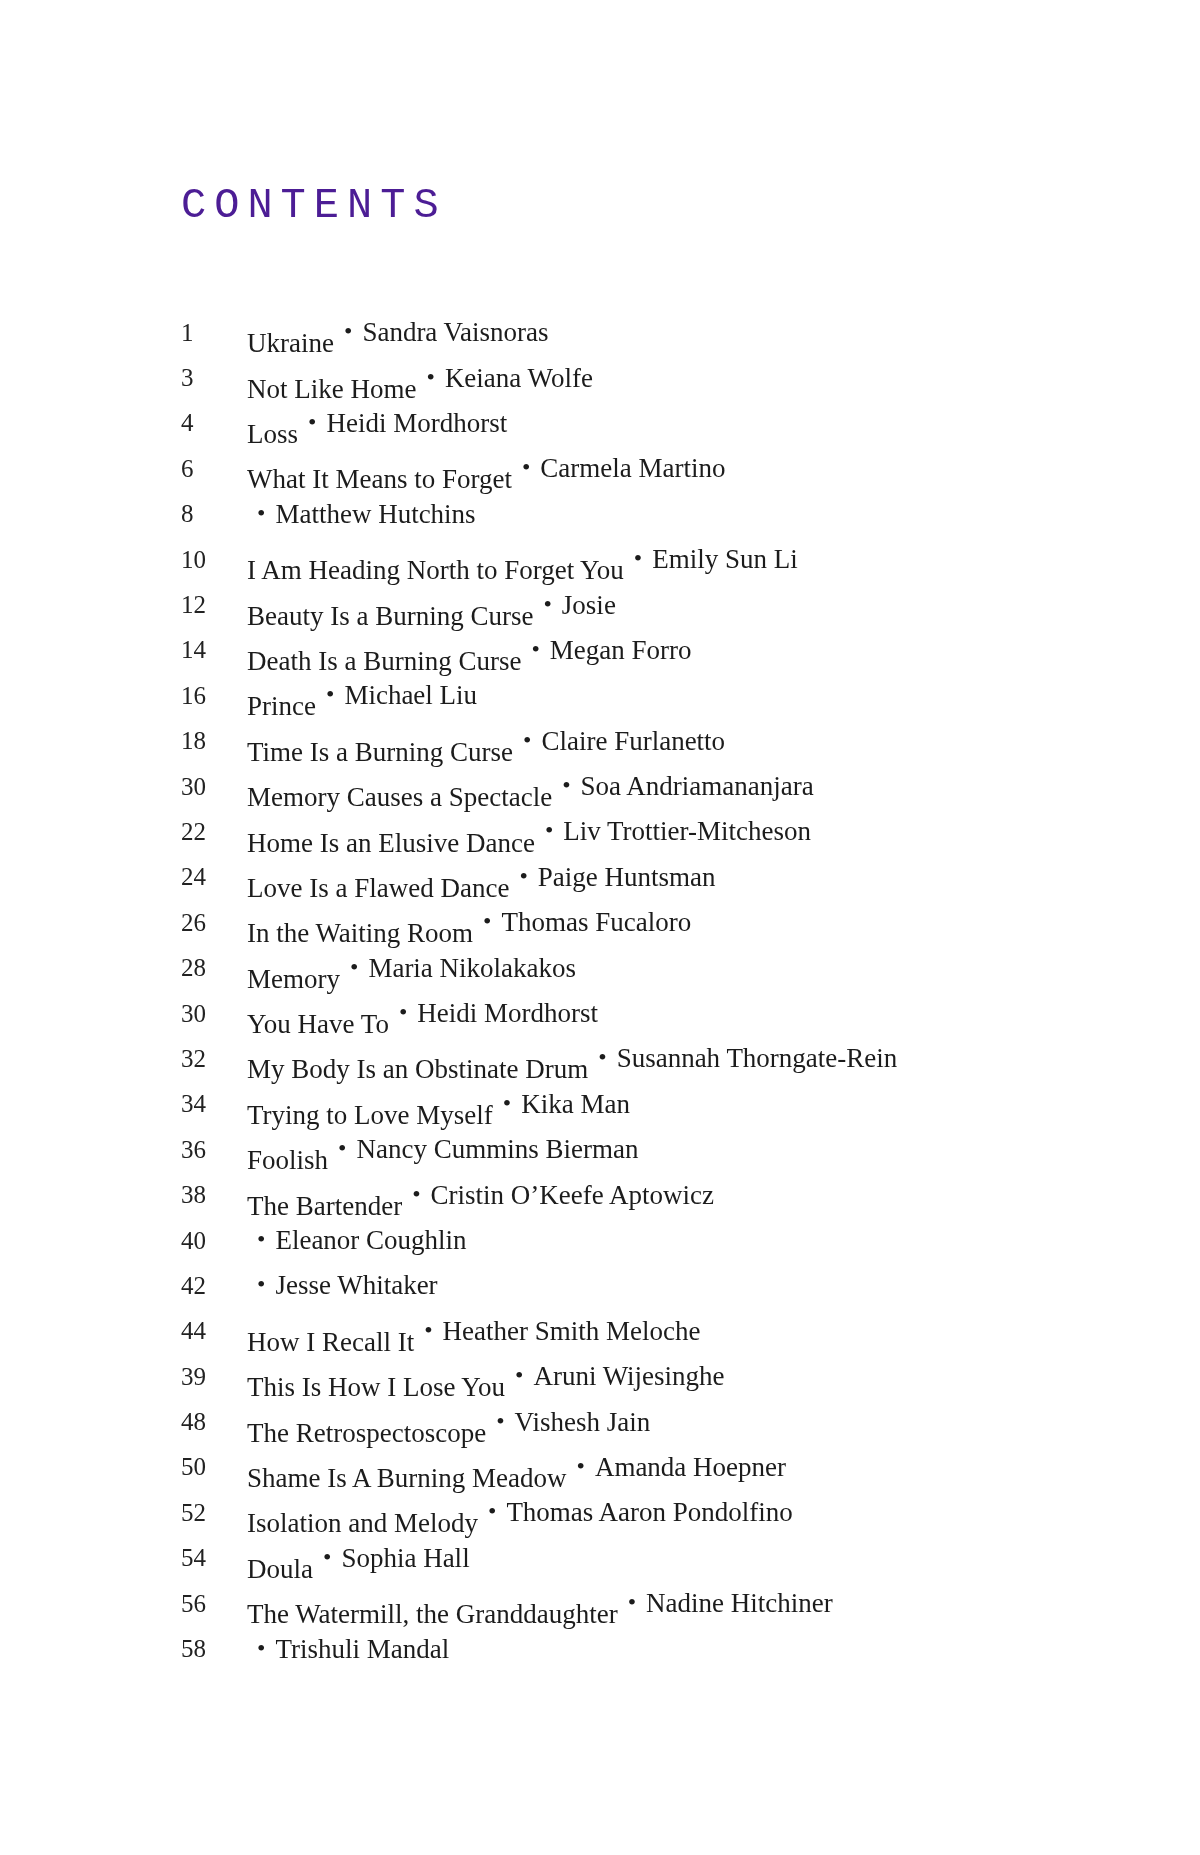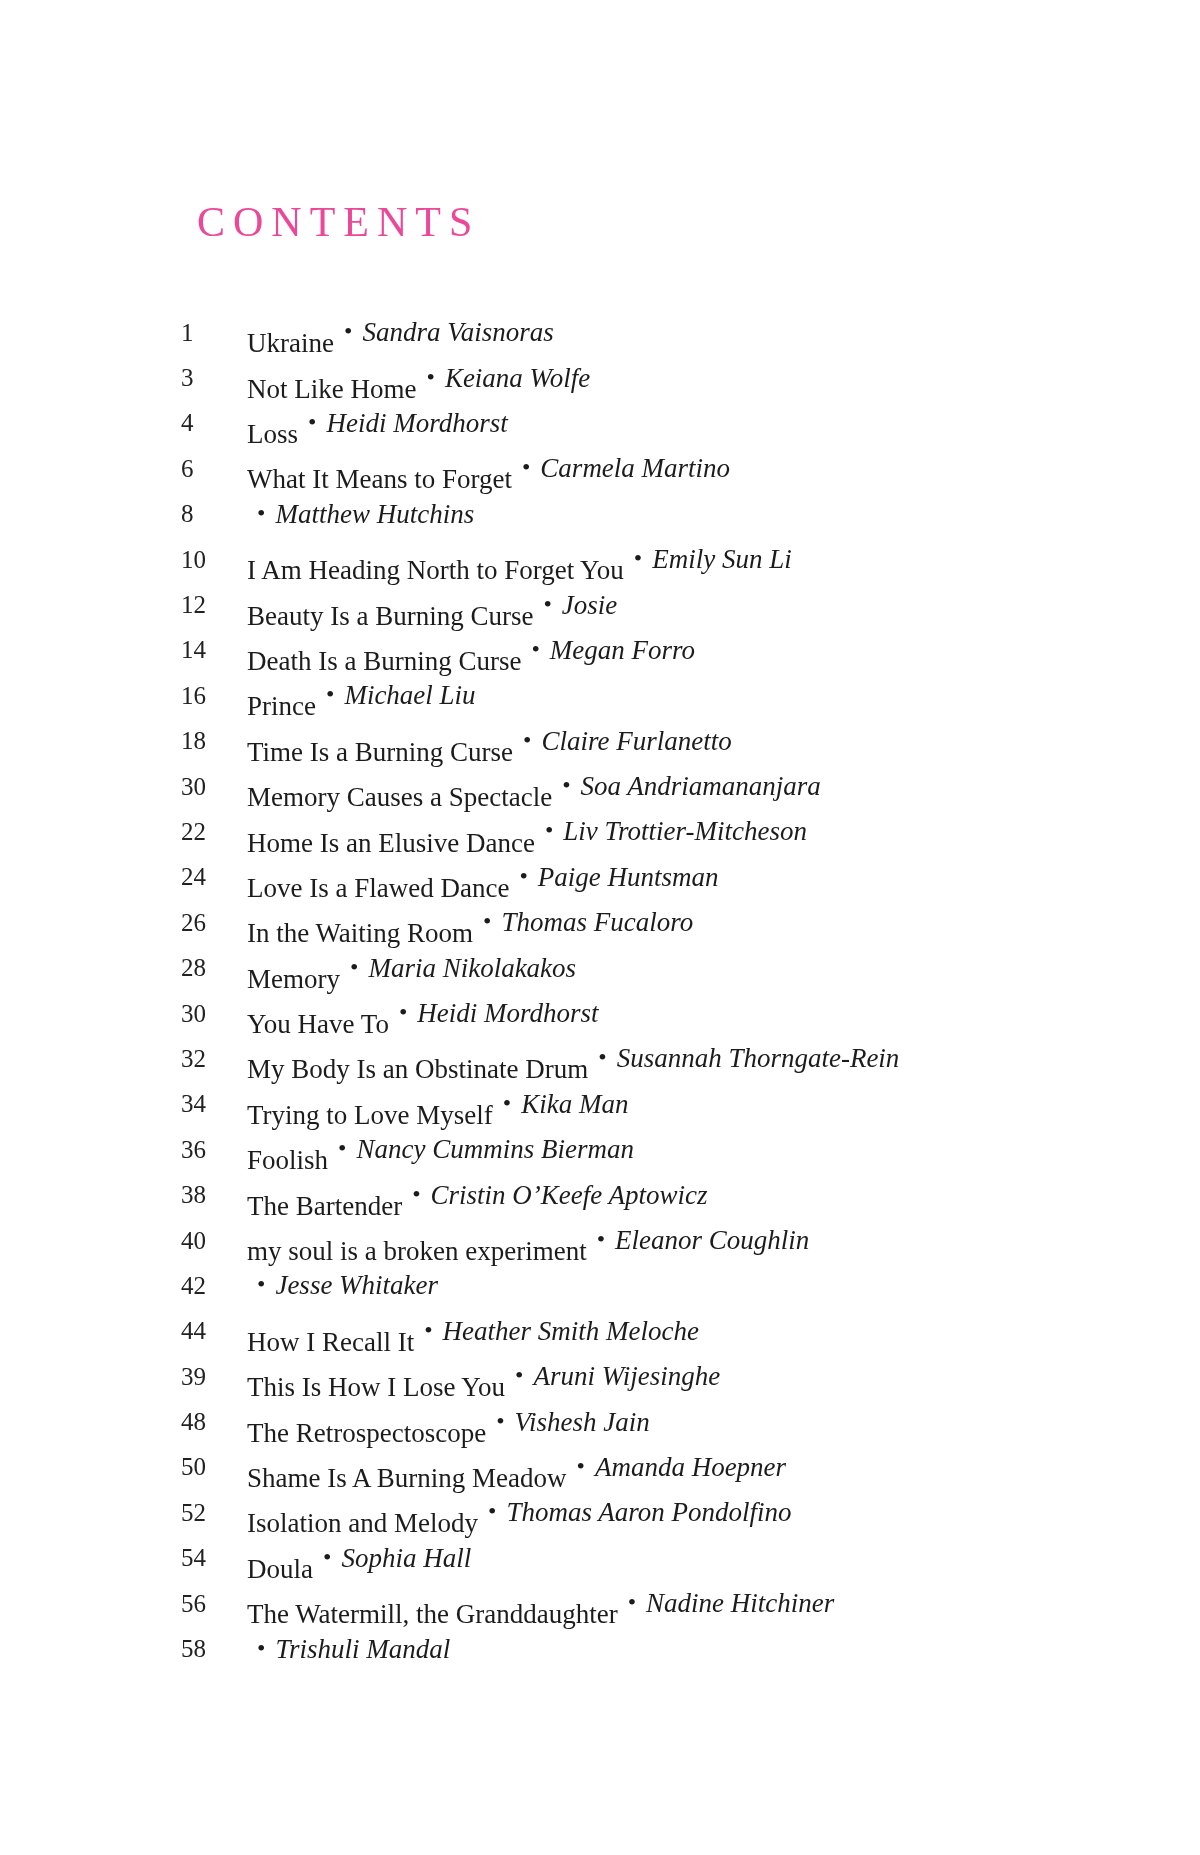--- a/index.html
+++ b/index.html
@@ -11,26 +11,26 @@
     width: 1200px;
     height: 1855px;
     background: #ffffff;
     overflow: hidden;
     font-family: "Liberation Serif", serif;
   }
   .heading {
     position: absolute;
     left: 181px;
     top: 182px;
-    margin: 16px;
-    font-family: Liberation Serif, serif;
+    margin: 0;
+    font-family: Liberation Mono, monospace;
     font-weight: 500;
     font-size: 42px;
     letter-spacing: 8px;
-    color: #ec4899;
+    color: #4c1d95;
   }
   .toc {
     position: absolute;
     left: 0;
     top: 310px;
     right: 0;
     margin: 0;
     padding: 0;
     list-style: none;
   }
@@ -53,21 +53,20 @@
     margin-top: 22px;
   }
   .bullet {
     font-size: 24px;
     margin: 0 10px;
     position: relative;
     top: -1px;
   }
   .author {
     font-size: 27px;
-    font-style: italic;
   }
 </style>
 </head>
 <body>
 
 <div class="page">
   <h1 class="heading">CONTENTS</h1>
   <ol class="toc" id="toc">
       <li class="toc-row">
         <span class="num">1</span>
@@ -183,21 +182,20 @@
         <span class="author">Nancy Cummins Bierman</span>
       </li>
       <li class="toc-row">
         <span class="num">38</span>
         <span class="entry-title">The Bartender</span>
         <span class="bullet">•</span>
         <span class="author">Cristin O’Keefe Aptowicz</span>
       </li>
       <li class="toc-row">
         <span class="num">40</span>
-        <span class="entry-title">my soul is a broken experiment</span>
         <span class="bullet">•</span>
         <span class="author">Eleanor Coughlin</span>
       </li>
       <li class="toc-row">
         <span class="num">42</span>
         <span class="bullet">•</span>
         <span class="author">Jesse Whitaker</span>
       </li>
       <li class="toc-row">
         <span class="num">44</span>

